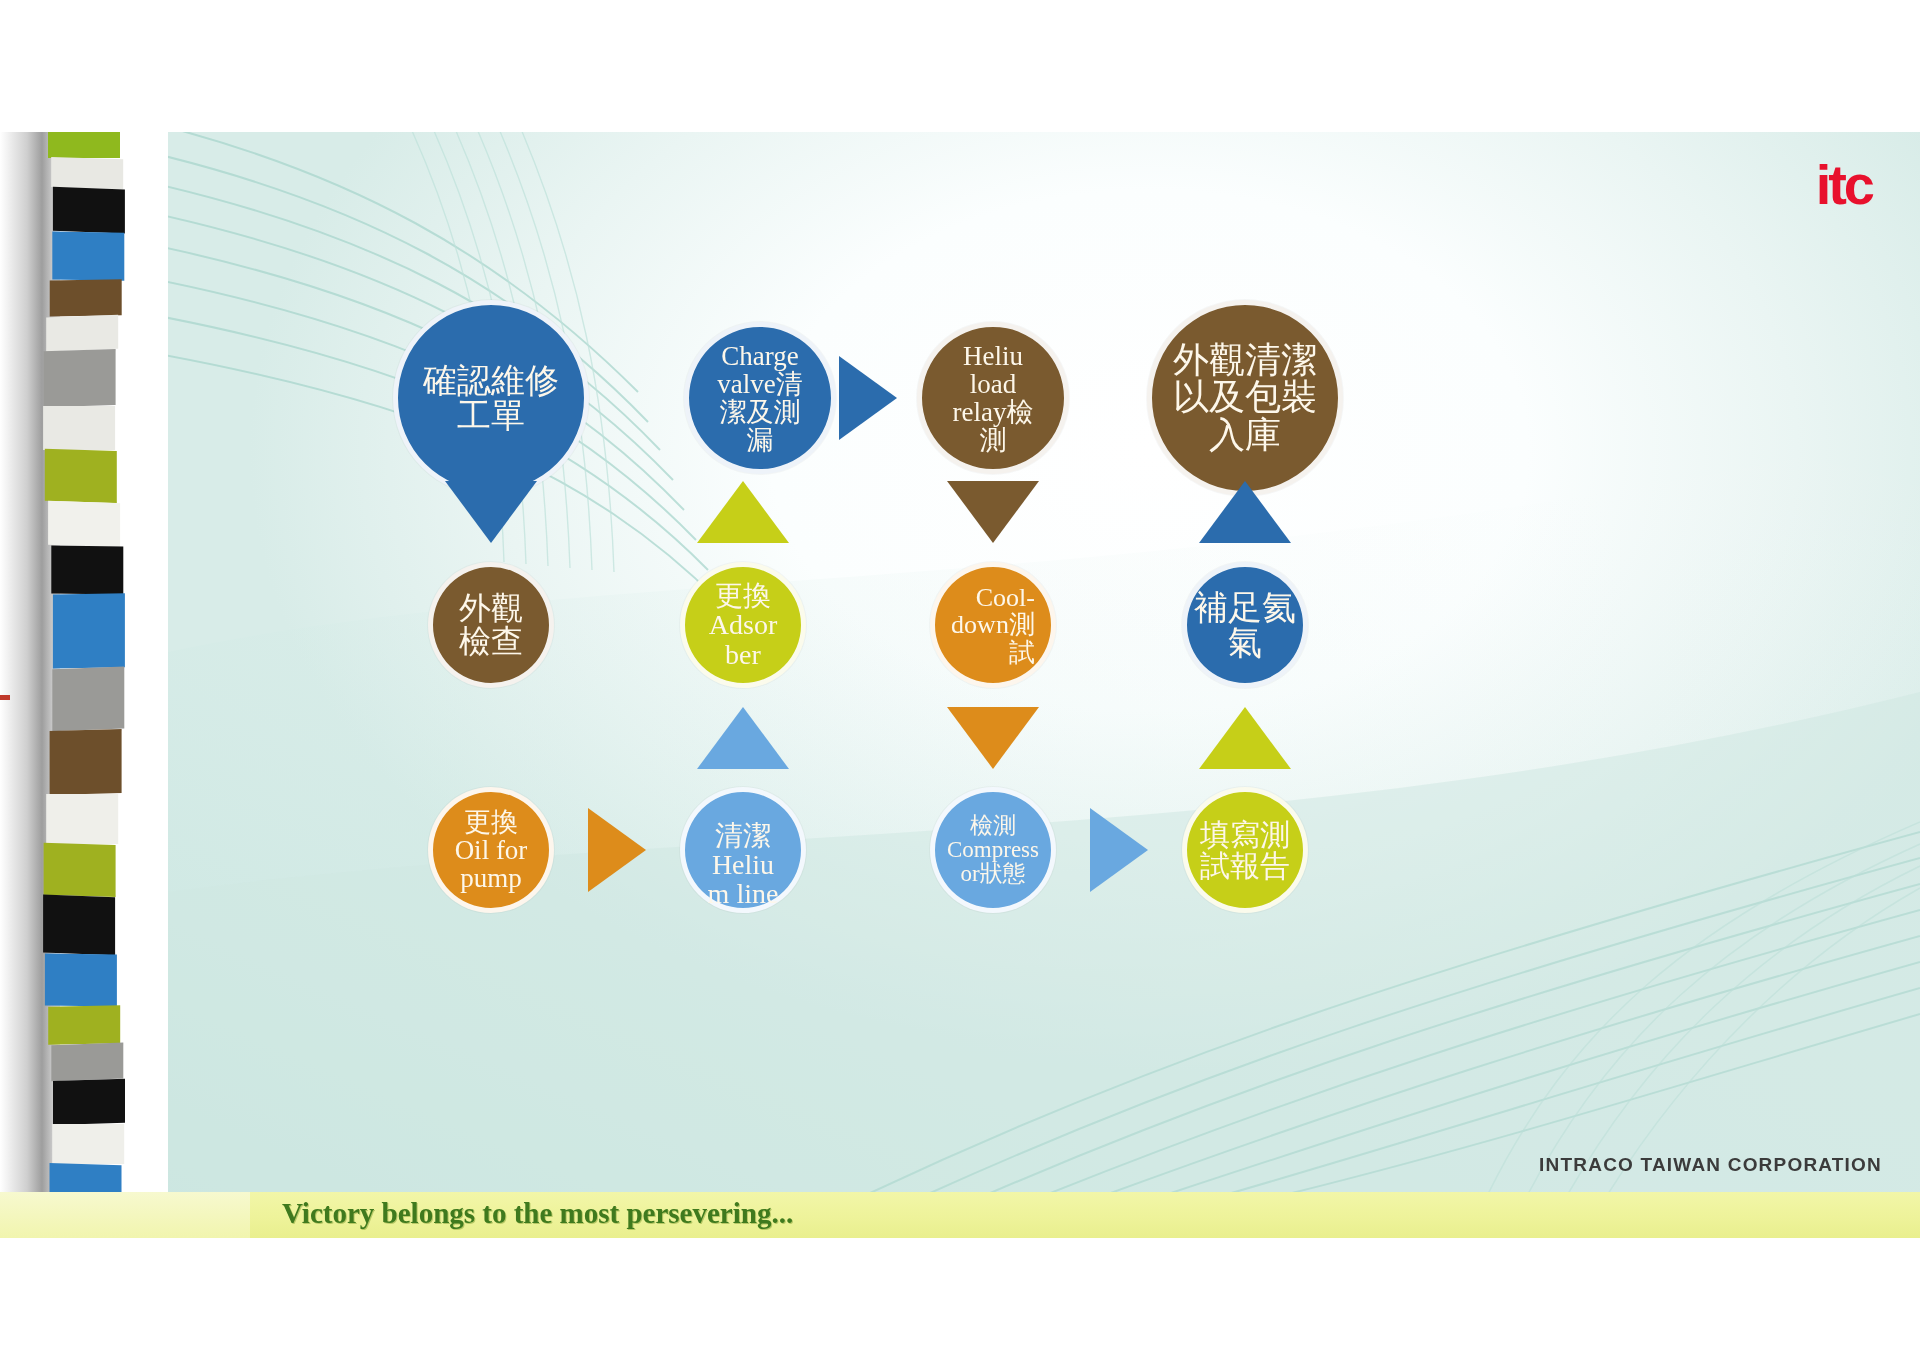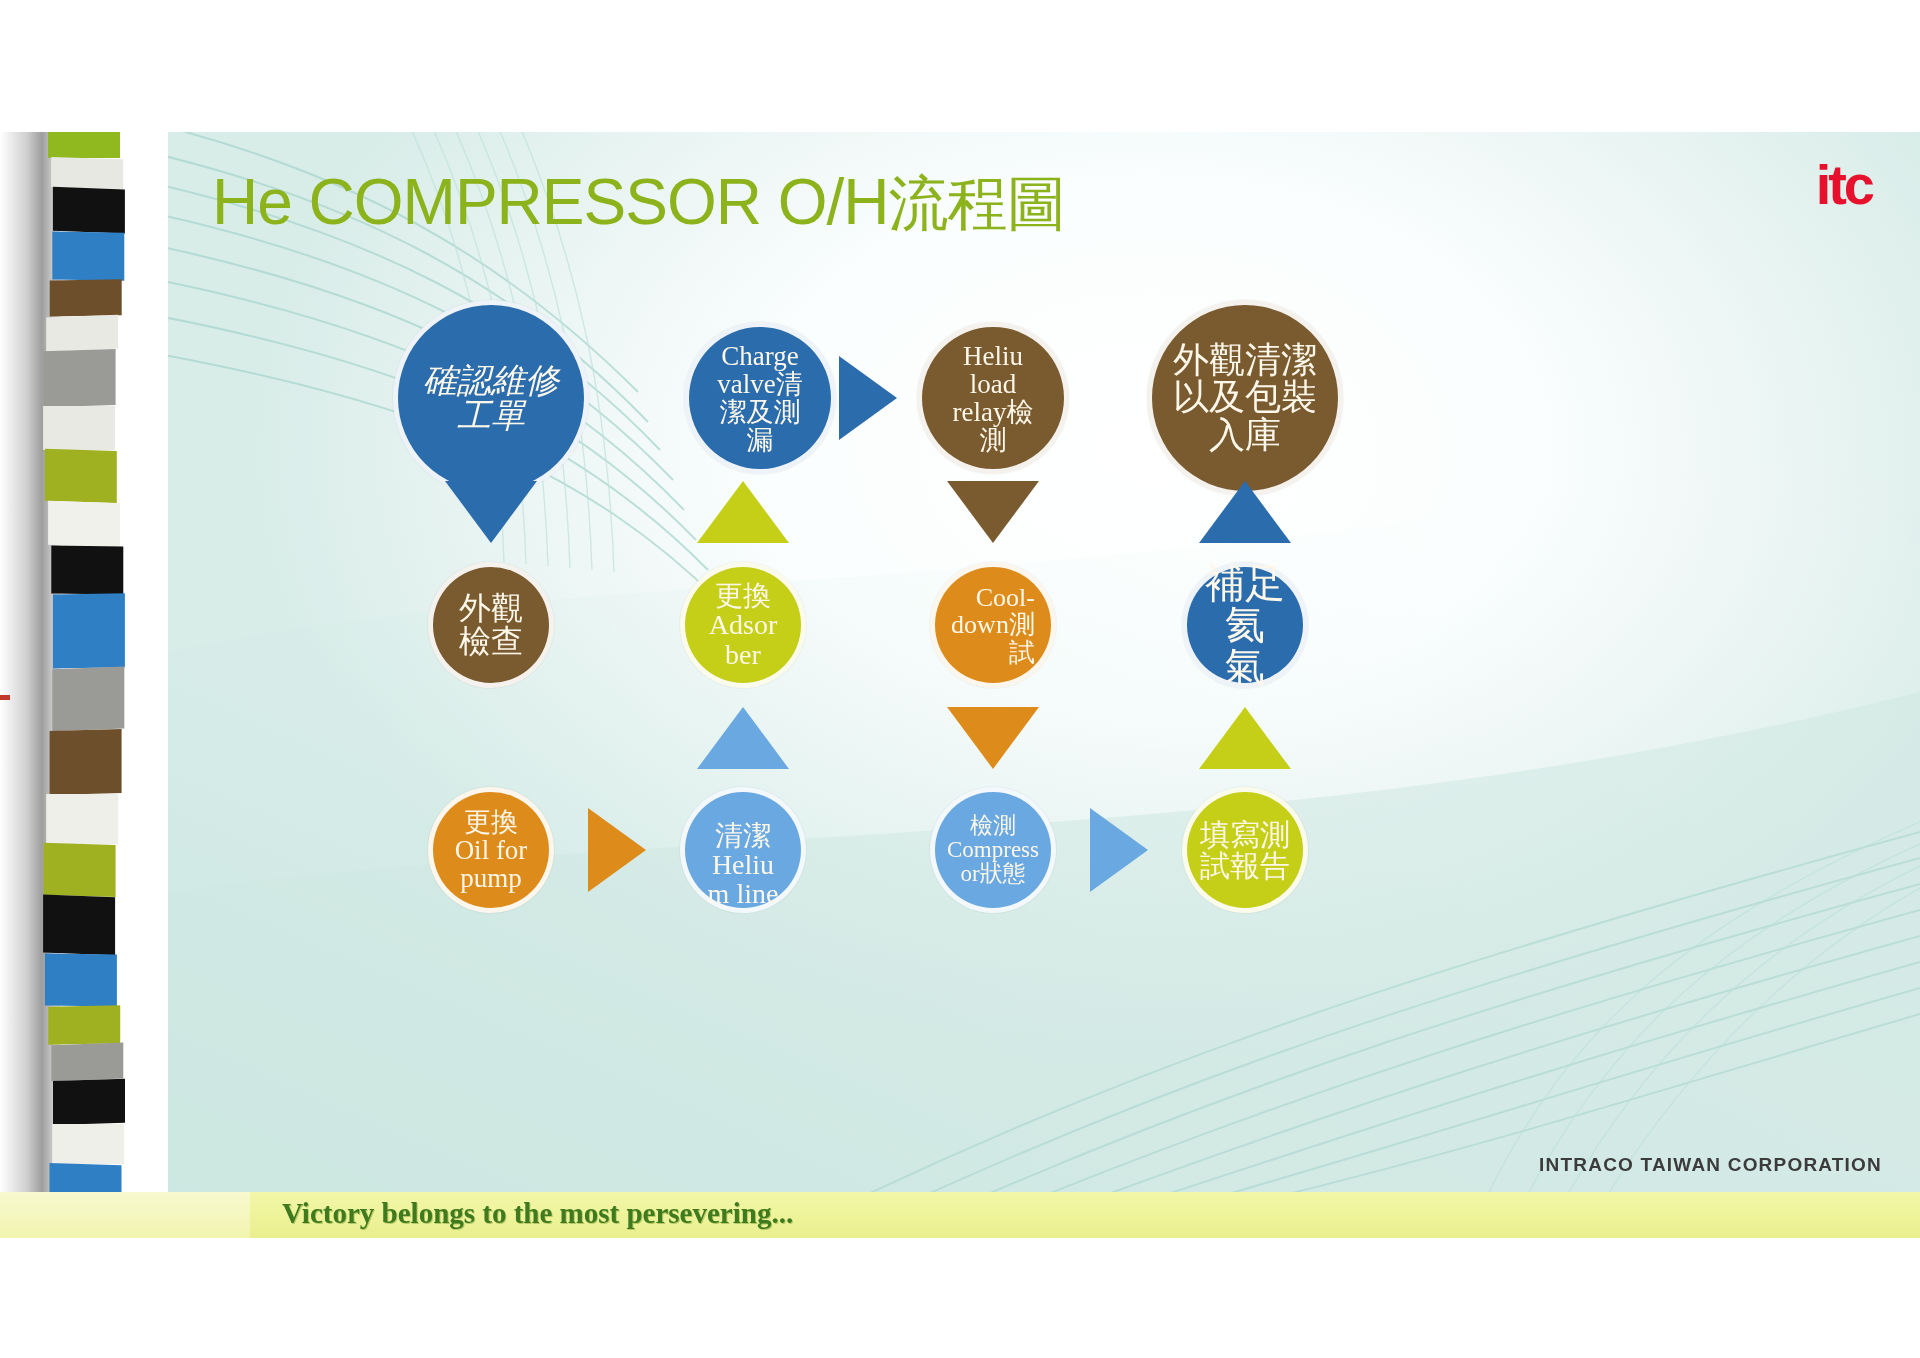--- a/index.html
+++ b/index.html
@@ -222,26 +222,25 @@
       <path d="M1120,1062 C 1330,1010 1520,950 1752,882"></path>
     </g>
     <g stroke="#bcdfd8" fill="none" stroke-width="1.6" opacity="0.55">
       <path d="M1320,1062 C 1400,900 1520,790 1752,690"></path>
       <path d="M1360,1062 C 1440,910 1556,800 1752,712"></path>
       <path d="M1400,1062 C 1480,922 1592,812 1752,734"></path>
       <path d="M1440,1062 C 1520,934 1628,826 1752,756"></path>
     </g>
   </svg>
 
-  <div id="page-title"><span>He COMPRESSOR O/H</span><span class="cjk">流程圖</span></div>
 
   <div id="brand-logo">itc</div>
 
   <div id="flow-layer">
-      <div class="node" title="確認維修工單" style="width: 196px; height: 196px; left: 225px; top: 168px; background: rgb(43, 108, 173); font-size: 34px; font-style: italic;">
+      <div class="node" title="確認維修工單" style="width: 196px; height: 196px; left: 225px; top: 168px; background: rgb(43, 108, 173); font-size: 34px;">
         <span>
           <div>確認維修</div>
           <div>工單</div>
         </span>
       </div>
       <div class="node" title="Charge valve清潔及測漏" style="width: 152px; height: 152px; left: 516px; top: 190px; background: rgb(43, 108, 173); font-size: 27px;">
         <span>
           <div>Charge</div>
           <div>valve清</div>
           <div>潔及測</div>
@@ -276,21 +275,21 @@
           <div>ber</div>
         </span>
       </div>
       <div class="node" title="Cool-down測試" style="width: 126px; height: 126px; left: 762px; top: 430px; background: rgb(221, 140, 27); font-size: 26px; text-align: right;">
         <span>
           <div>Cool-</div>
           <div>down測</div>
           <div>試</div>
         </span>
       </div>
-      <div class="node" title="補足氦氣" style="width: 126px; height: 126px; left: 1014px; top: 430px; background: rgb(43, 108, 173); font-size: 40px; font-family: Liberation Serif, serif;">
+      <div class="node" title="補足氦氣" style="width: 126px; height: 126px; left: 1014px; top: 430px; background: rgb(43, 108, 173); font-size: 34px; font-family: Liberation Serif, serif;">
         <span>
           <div>補足氦</div>
           <div>氣</div>
         </span>
       </div>
       <div class="node" title="更換Oil for pump" style="width: 126px; height: 126px; left: 260px; top: 655px; background: rgb(221, 140, 27); font-size: 27px;">
         <span>
           <div>更換</div>
           <div>Oil for</div>
           <div>pump</div>

